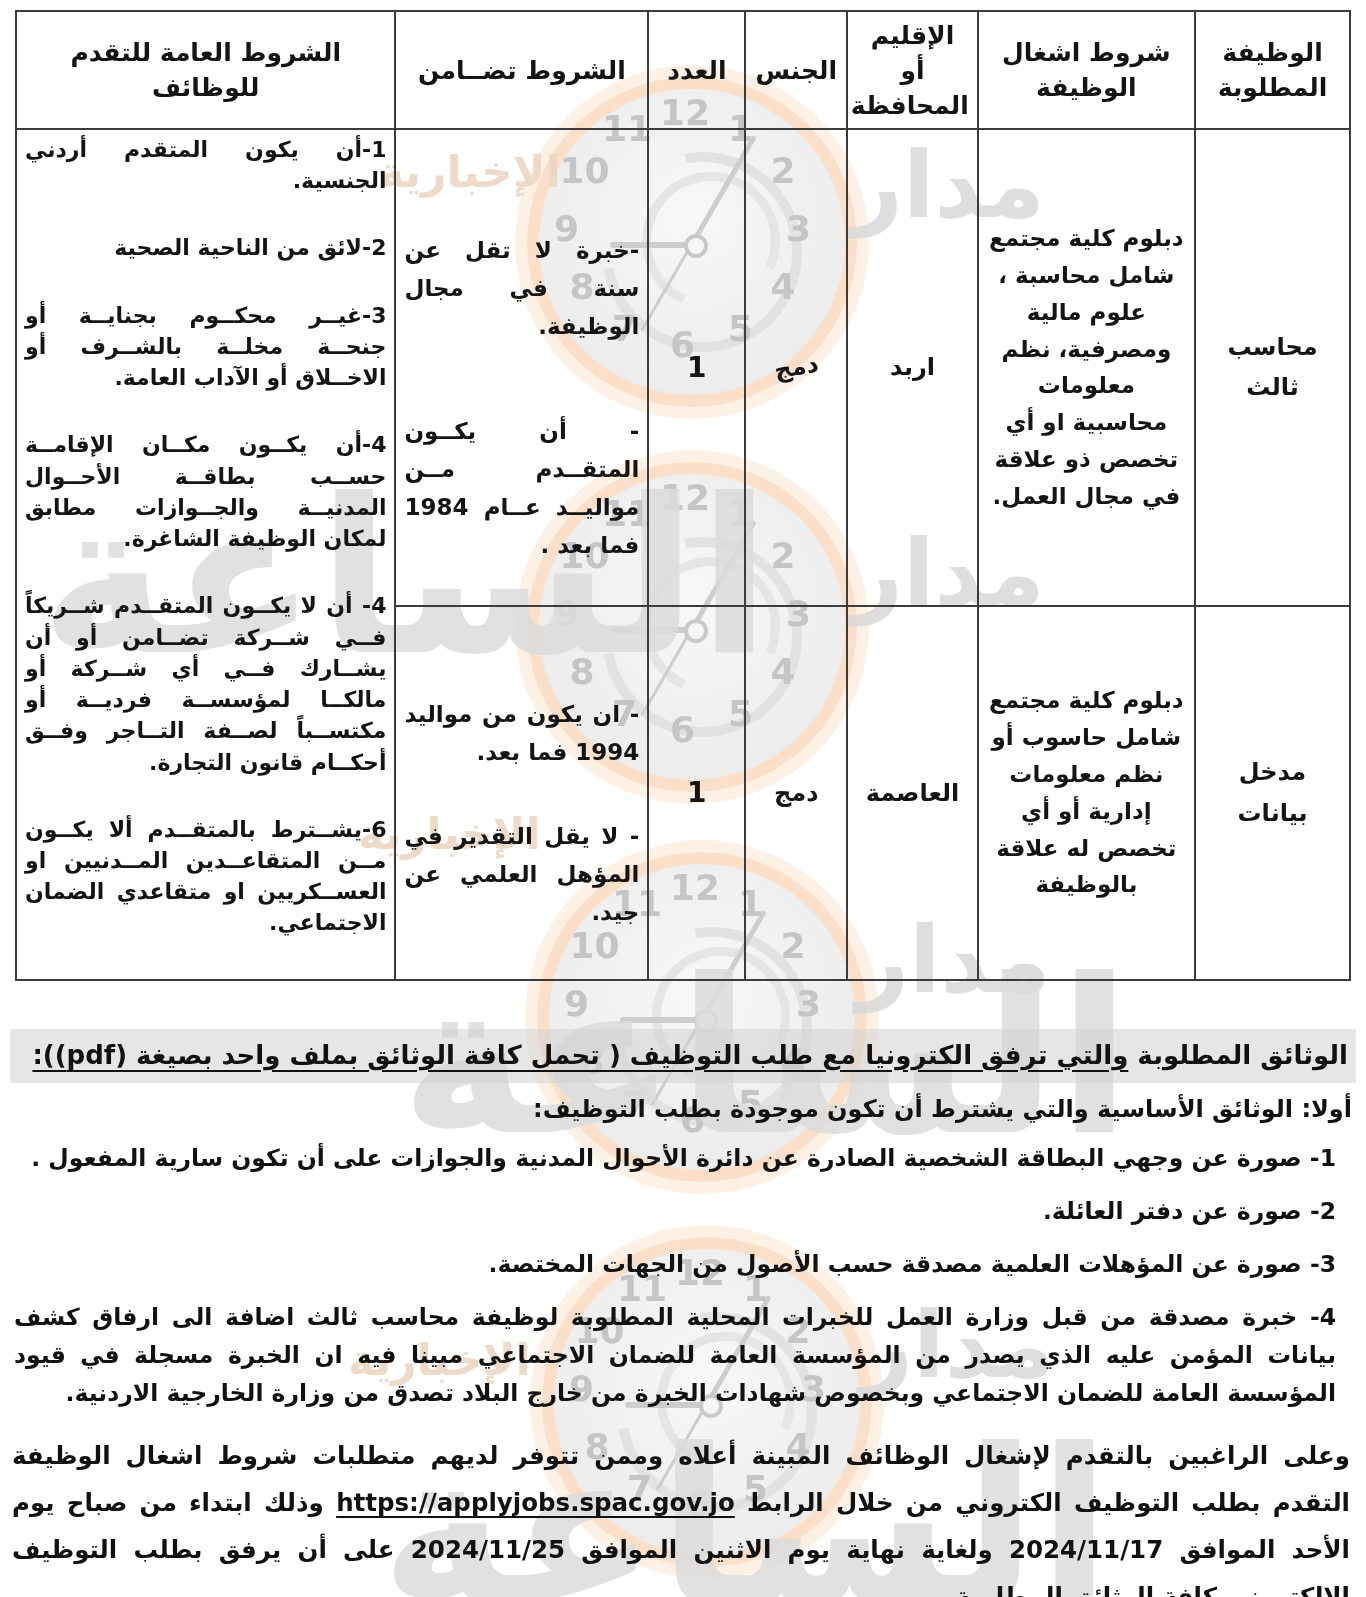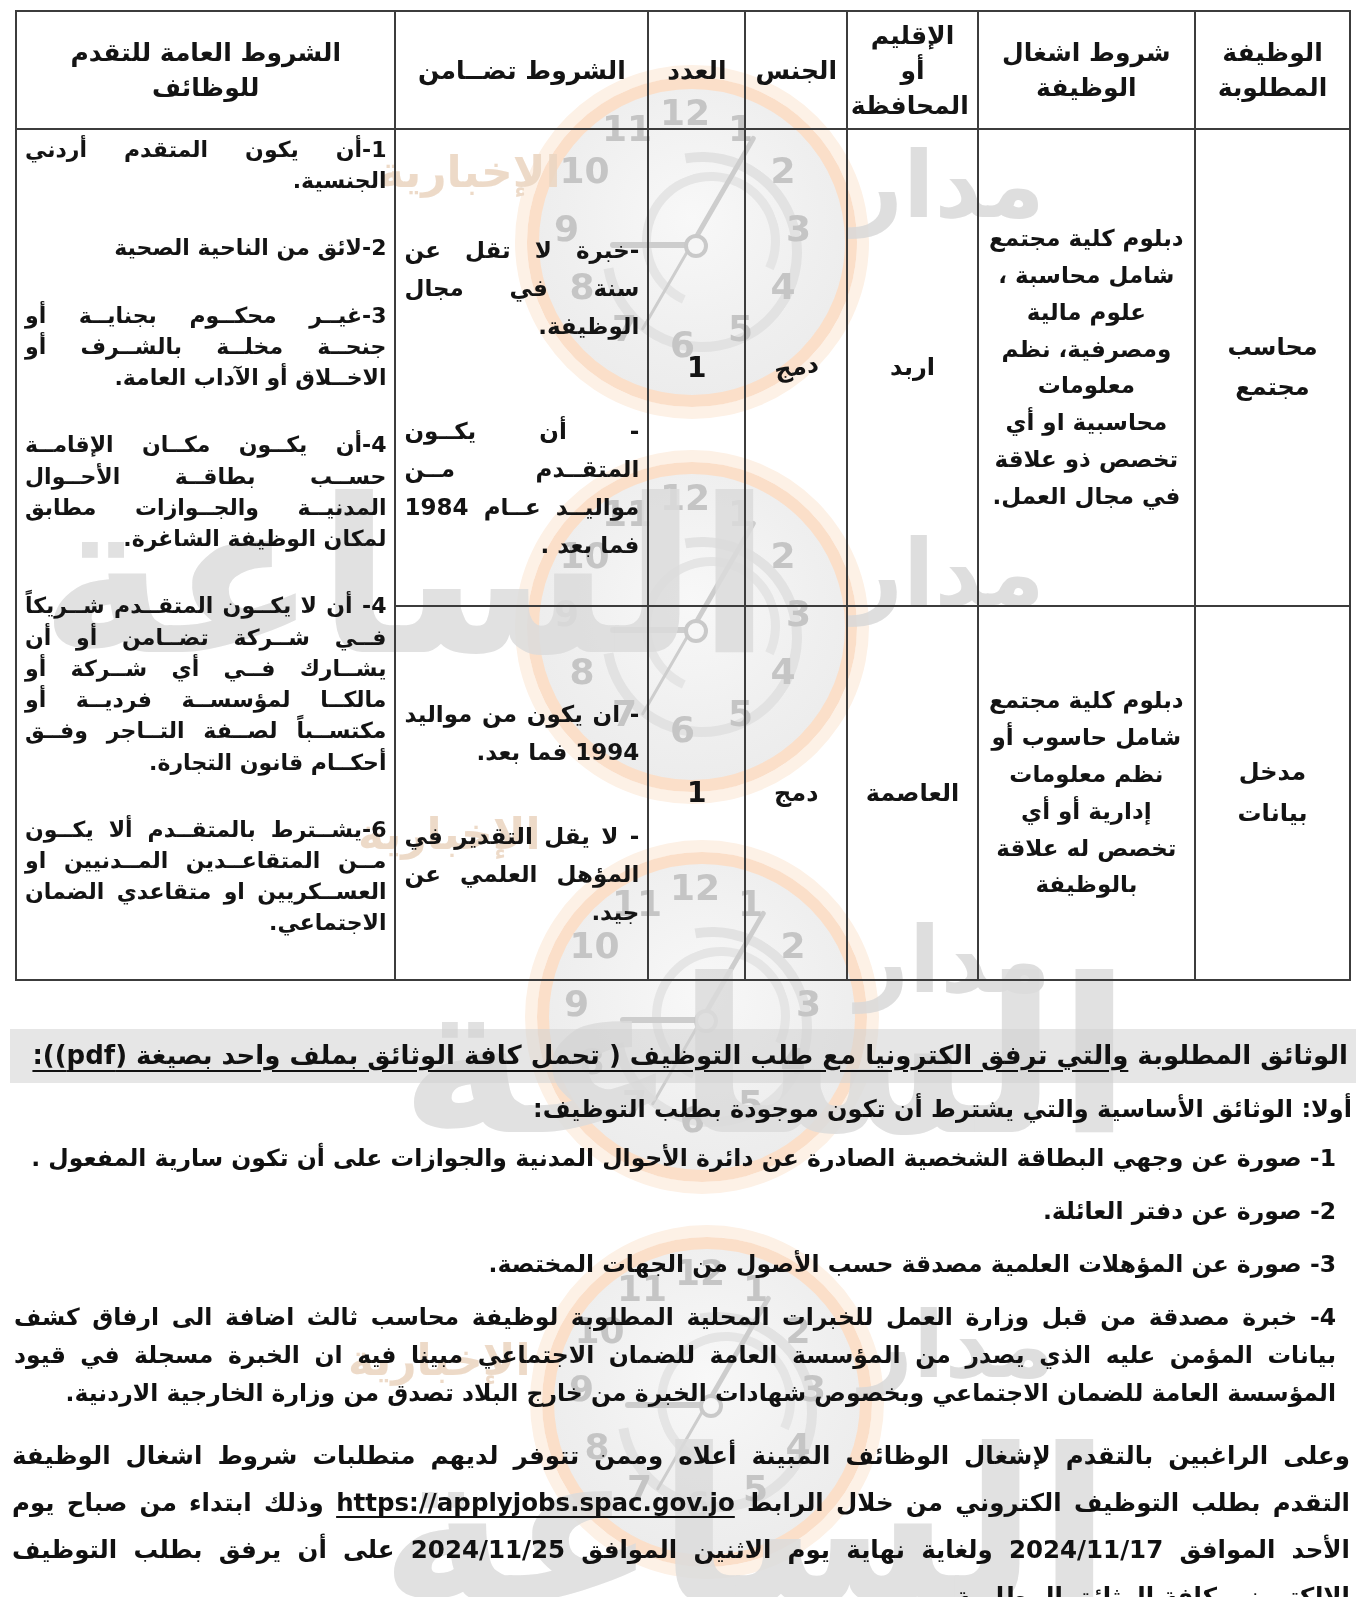--- a/index.html
+++ b/index.html
@@ -201,21 +201,21 @@
         <tr>
       <th class="hd">الوظيفة المطلوبة</th>
       <th class="hd">شروط اشغال الوظيفة</th>
       <th class="hd">الإقليم أو المحافظة</th>
       <th class="hd">الجنس</th>
       <th class="hd">العدد</th>
       <th class="hd">الشروط تضــامن</th>
       <th class="hd">الشروط العامة للتقدم للوظائف</th>
     </tr>
     <tr style="height:388px;">
-      <td class="job">محاسب مجتمع</td>
+      <td class="job">محاسب ثالث</td>
       <td class="cond">دبلوم كلية مجتمع شامل محاسبة ، علوم مالية ومصرفية، نظم معلومات محاسبية او أي تخصص ذو علاقة في مجال العمل.</td>
       <td class="region">اربد</td>
       <td class="gender"><span class="tilt">دمج</span></td>
       <td class="count">1</td>
       <td class="basic r1">
         <p>-خبرة لا تقل عن سنة في مجال الوظيفة.</p>
         <p>- أن يكــون المتقــدم مــن مواليــد عــام 1984 فما بعد .</p>
       </td>
       <td class="general" rowspan="2">
         <p>1-أن يكون المتقدم أردني الجنسية.</p>

